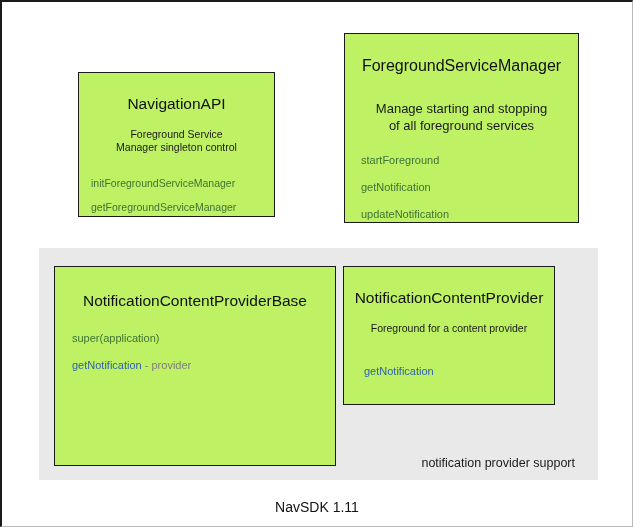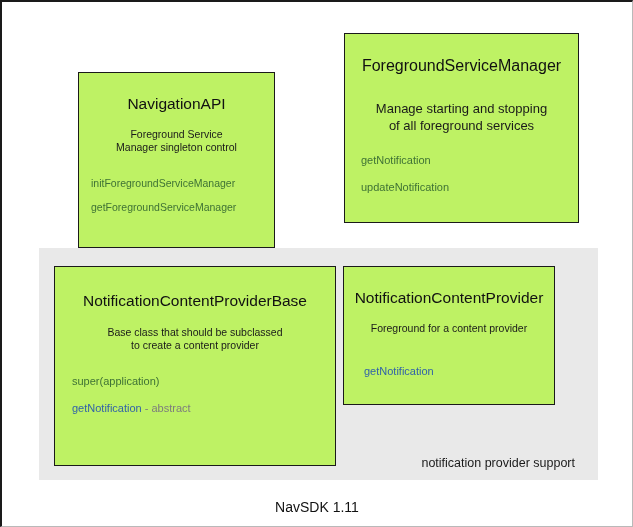--- a/index.html
+++ b/index.html
@@ -68,21 +68,21 @@
     color: #7d7d7d;
   }
 
   
   .c-green { color: #3f7235; }
   .c-red   { color: #b9312a; }
   .c-blue  { color: #3263a8; }
 
   
   #box-navigation-api {
-    left: 76px; top: 70px; width: 197px; height: 176px;
+    left: 76px; top: 70px; width: 197px; height: 145px;
   }
   #box-navigation-api .class-title { font-size: 15.5px; margin-top: 22px; }
   #box-navigation-api .class-desc  { font-size: 10.5px; margin-top: 15px; }
   #box-navigation-api .member-list { margin-top: 22px; padding-left: 12px; }
   #box-navigation-api .member { font-size: 10.5px; margin-bottom: 12px; }
 
   #box-foreground-service-manager {
     left: 342px; top: 31px; width: 235px; height: 190px;
   }
   #box-foreground-service-manager .class-title { font-size: 16px; margin-top: 23px; }
@@ -149,40 +149,39 @@
   </div>
 
   <div class="class-box" id="box-foreground-service-manager">
     <div class="class-title">ForegroundServiceManager</div>
     <div class="class-desc">
       <div>Manage starting and stopping</div>
       <div>of all foreground services</div>
     </div>
     <ul class="member-list">
       <li class="member">
+        <span class="c-green">startForeground</span><span class="member-note"></span>
+      </li>
+      <li class="member">
         <span class="c-green">getNotification</span><span class="member-note"></span>
       </li>
       <li class="member">
         <span class="c-green">updateNotification</span><span class="member-note"></span>
       </li>
     </ul>
   </div>
 
   <div class="class-box" id="box-notification-content-provider-base">
     <div class="class-title">NotificationContentProviderBase</div>
-    <div class="class-desc">
-      <div>Base class that should be subclassed</div>
-      <div>to create a content provider</div>
-    </div>
     <ul class="member-list">
       <li class="member">
         <span class="c-green">super(application)</span><span class="member-note"></span>
       </li>
       <li class="member">
-        <span class="c-blue">getNotification</span><span class="member-note"> - abstract</span>
+        <span class="c-blue">getNotification</span><span class="member-note"> - provider</span>
       </li>
     </ul>
   </div>
 
   <div class="class-box" id="box-notification-content-provider">
     <div class="class-title">NotificationContentProvider</div>
     <div class="class-desc">
       <div>Foreground for a content provider</div>
     </div>
     <ul class="member-list">

